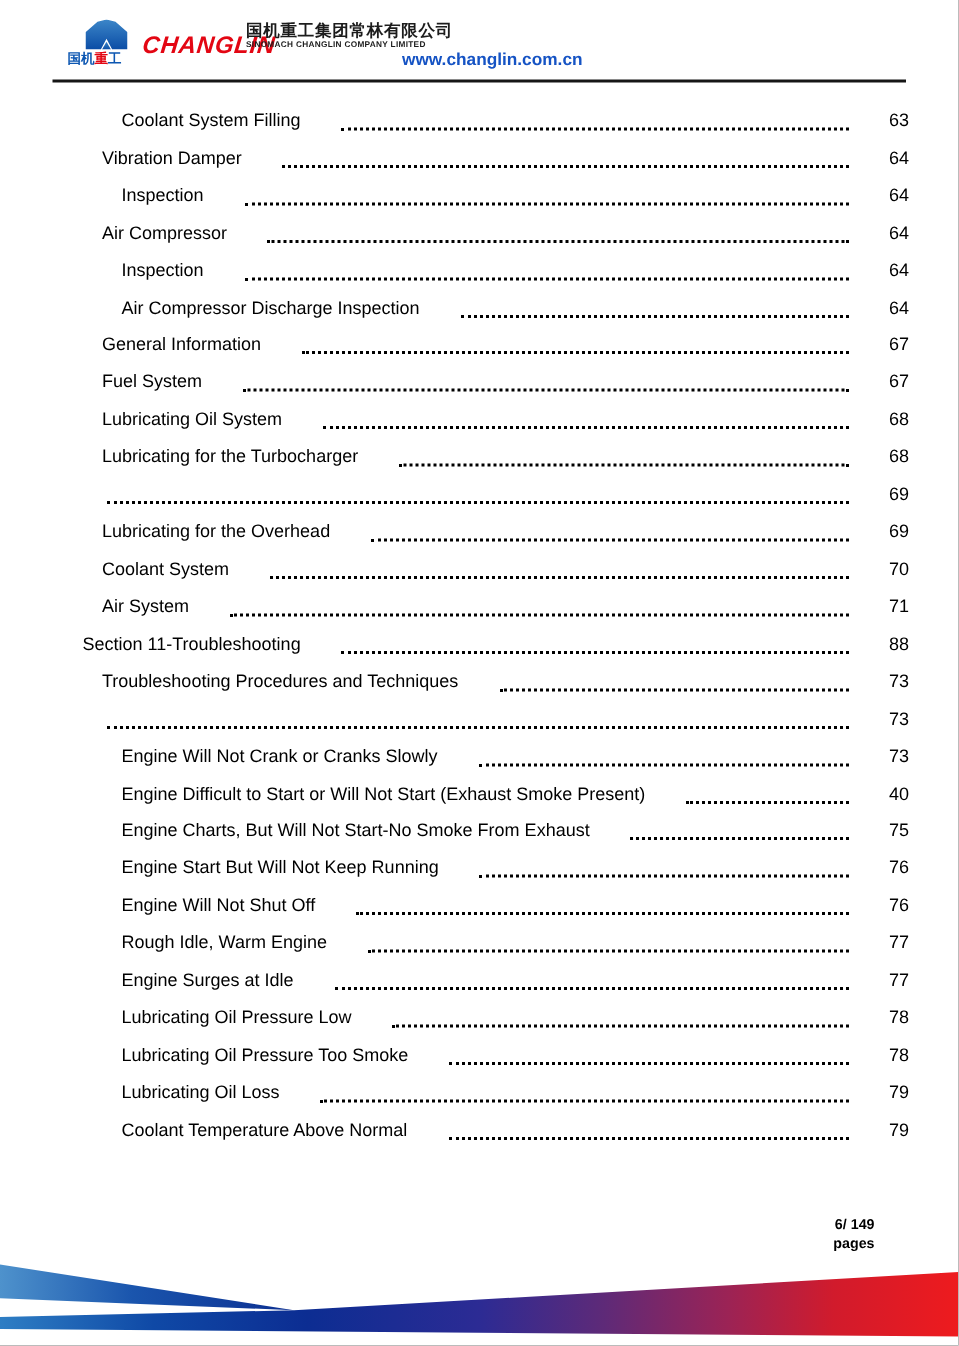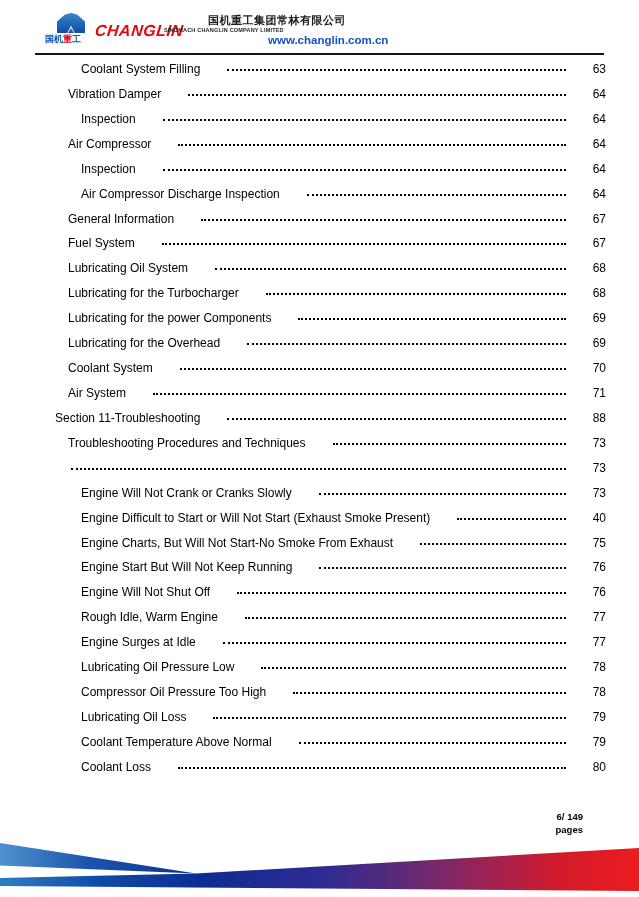--- a/index.html
+++ b/index.html
@@ -21,42 +21,42 @@
   }
   .brand{
     position:absolute;left:95px;top:22px;
     font-size:16px;font-weight:bold;font-style:italic;
     color:#e30613;letter-spacing:0.5px;transform:skewX(-6deg);
     white-space:nowrap;
   }
   .company-cn{
     position:absolute;left:164px;top:13px;
     font-size:11px;font-weight:600;color:#1c1c1c;
-    letter-spacing:0.5px;white-space:nowrap;margin-left:44px;
+    letter-spacing:0.5px;white-space:nowrap;
   }
   .company-en{
     position:absolute;left:164px;top:27px;
     font-size:5.5px;font-weight:bold;color:#1c1c1c;
     letter-spacing:0.2px;white-space:nowrap;
   }
   .website{
     position:absolute;left:268px;top:34px;
     font-size:11.5px;font-weight:600;color:#1553c4;
     white-space:nowrap;cursor:pointer;
   }
   .header-rule{
     position:absolute;left:35px;top:53px;width:569px;height:2px;
     background:#161616;
   }
   
   .toc{
     position:absolute;left:55px;top:62px;width:551px;
   }
   .toc-row{
-    display:flex;align-items:flex-start;height:24.93px;
+    display:flex;align-items:flex-end;height:24.93px;
     font-size:12px;
     gap:24px;
   }
   .toc-row.lvl1{padding-left:13px;}
   .toc-row.lvl2{padding-left:26px;}
   .toc-title{white-space:nowrap;}
   .toc-leader{
     flex:1;height:0;min-width:10px;
     border-bottom:2px dotted #000;
     margin:7px 3px 0 3px;
@@ -158,21 +158,20 @@
       <span class="toc-page">68</span>
     </div>
 
     <div class="toc-row lvl1">
       <span class="toc-title">Lubricating for the Turbocharger</span>
       <span class="toc-leader"></span>
       <span class="toc-page">68</span>
     </div>
 
     <div class="toc-row lvl1">
-      <span class="toc-title">Lubricating for the power Components</span>
       <span class="toc-leader"></span>
       <span class="toc-page">69</span>
     </div>
 
     <div class="toc-row lvl1">
       <span class="toc-title">Lubricating for the Overhead</span>
       <span class="toc-leader"></span>
       <span class="toc-page">69</span>
     </div>
 
@@ -247,42 +246,37 @@
       <span class="toc-page">77</span>
     </div>
 
     <div class="toc-row lvl2">
       <span class="toc-title">Lubricating Oil Pressure Low</span>
       <span class="toc-leader"></span>
       <span class="toc-page">78</span>
     </div>
 
     <div class="toc-row lvl2">
-      <span class="toc-title">Compressor Oil Pressure Too High</span>
+      <span class="toc-title">Lubricating Oil Pressure Too Smoke</span>
       <span class="toc-leader"></span>
       <span class="toc-page">78</span>
     </div>
 
     <div class="toc-row lvl2">
       <span class="toc-title">Lubricating Oil Loss</span>
       <span class="toc-leader"></span>
       <span class="toc-page">79</span>
     </div>
 
     <div class="toc-row lvl2">
       <span class="toc-title">Coolant Temperature Above Normal</span>
       <span class="toc-leader"></span>
       <span class="toc-page">79</span>
     </div>
 
-    <div class="toc-row lvl2">
-      <span class="toc-title">Coolant Loss</span>
-      <span class="toc-leader"></span>
-      <span class="toc-page">80</span>
-    </div>
   </div>
 
   <div class="page-counter-block">
     <div>6/ 149</div>
     <div>pages</div>
   </div>
 
   <svg class="deco" viewBox="0 0 639 67" preserveAspectRatio="none">
     <defs>
       <linearGradient id="gA" x1="0" y1="0" x2="1" y2="0">

